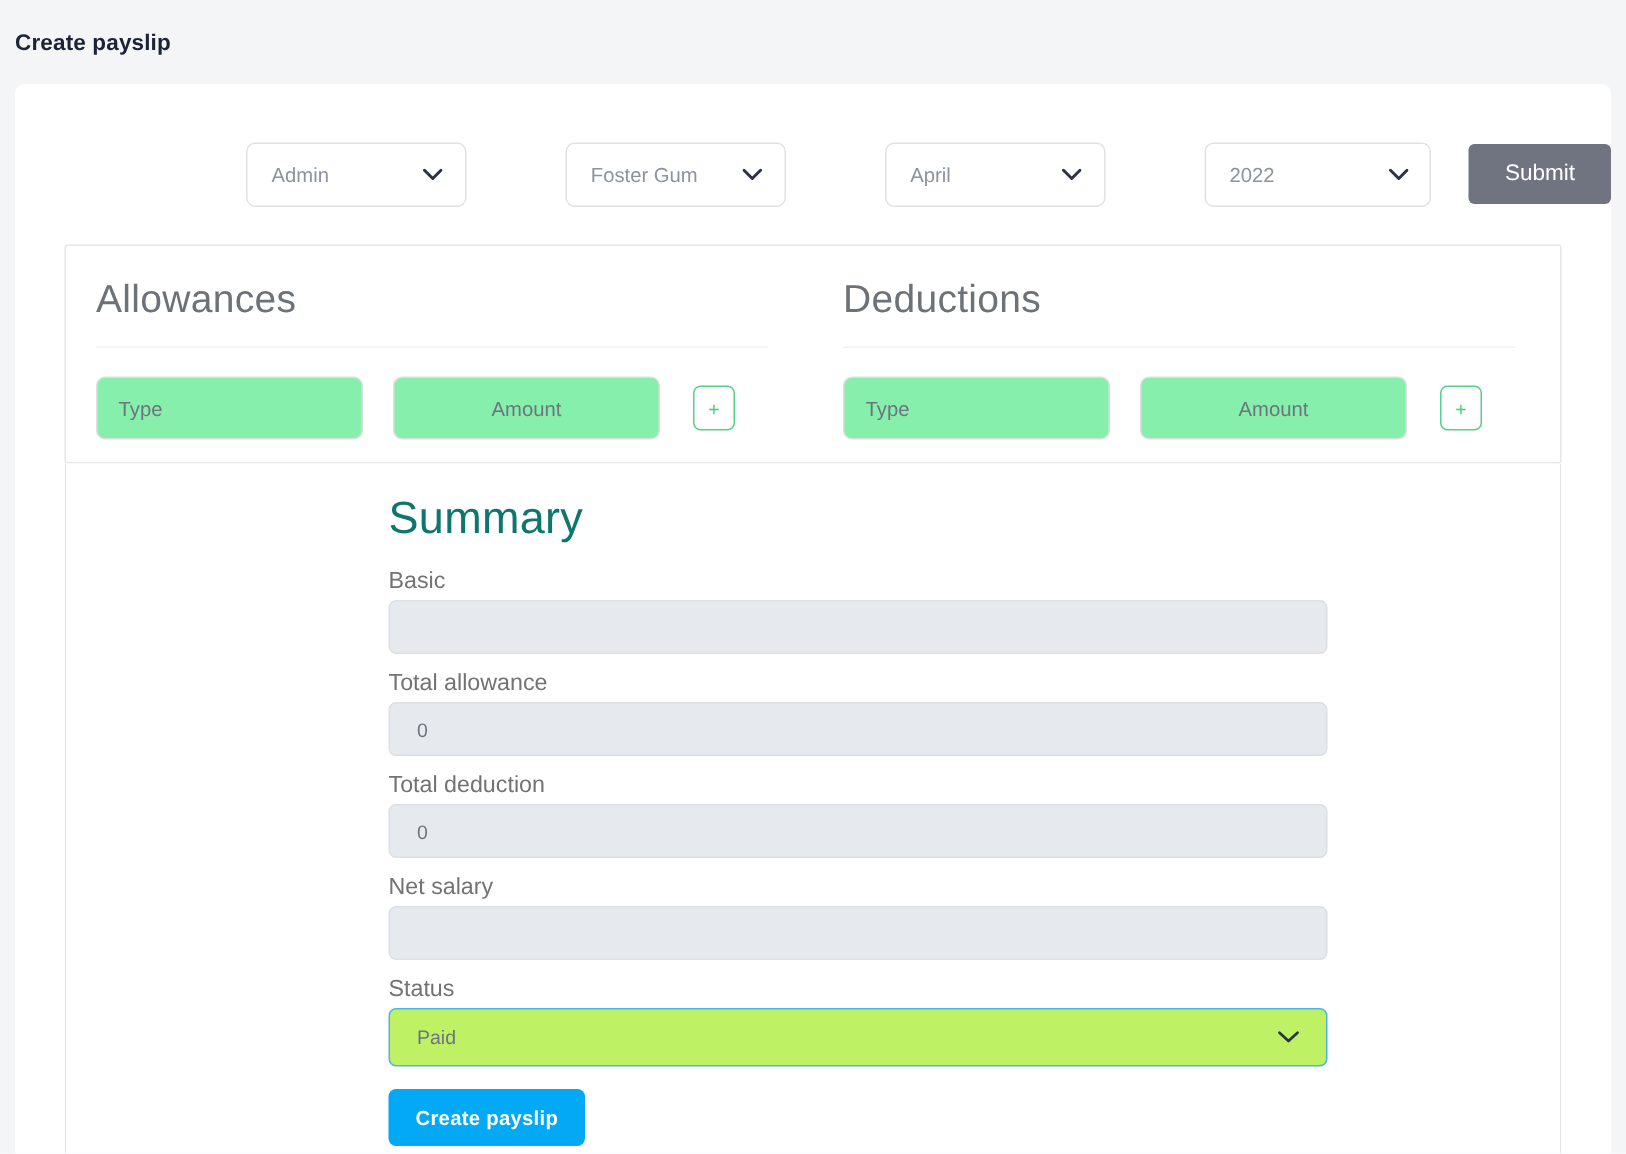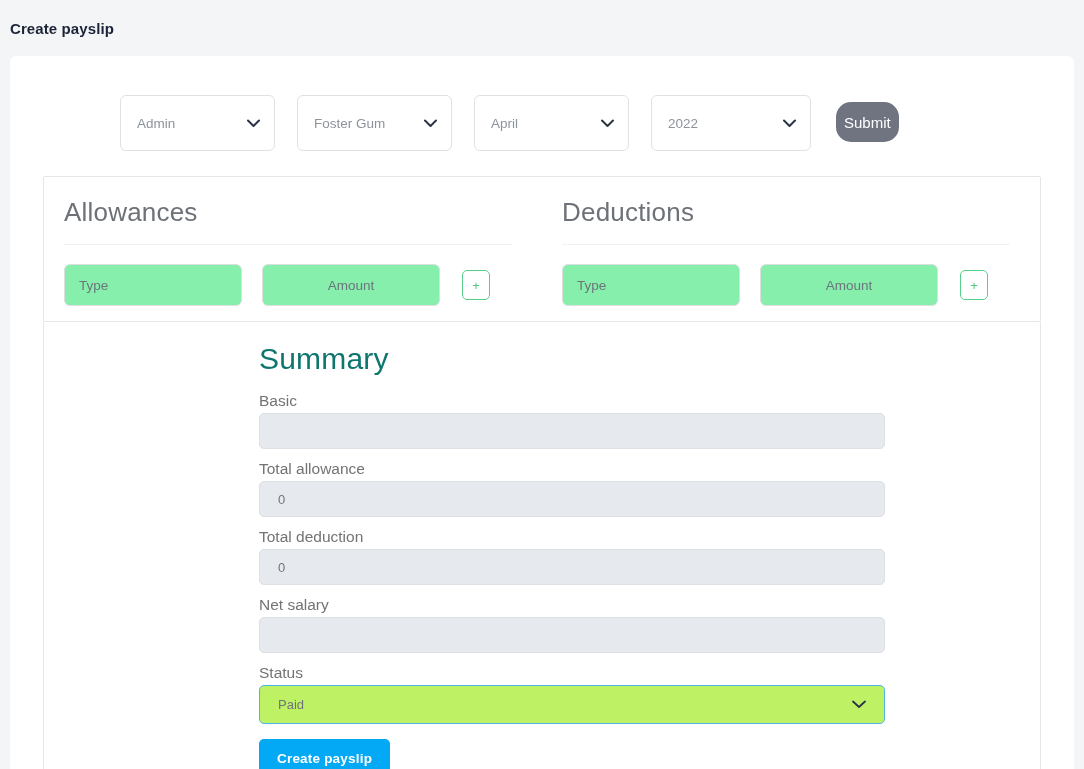--- a/index.html
+++ b/index.html
@@ -46,27 +46,28 @@
   
   .filter-row {
     display: flex;
     align-items: center;
     gap: 22px;
     padding: 39px 0 0 110px;
     box-sizing: border-box;
   }
   .select-box {
     position: relative;
-    height: 56px;
+    height: 43px;
     background: #ffffff;
     border: 1px solid #dfe1e5;
     border-radius: 6px;
     display: flex;
     align-items: center;
     box-sizing: border-box;
+    margin-left: 44px;
   }
   .select-box.w-role   { width: 155px; }
   .select-box.w-emp    { width: 155px; }
   .select-box.w-month  { width: 155px; }
   .select-box.w-year   { width: 160px; }
   .select-value {
     font-size: 13.5px;
     color: #8d939c;
     padding-left: 16px;
     flex: 1;
@@ -78,25 +79,25 @@
     display: flex;
     align-items: center;
     justify-content: center;
     margin-right: 8px;
     flex: 0 0 26px;
   }
   .chev svg { display: block; }
 
   .submit-btn {
     height: 40px;
-    padding: 0 8px;
+    padding: 0 24px;
     background: #6f7480;
     color: #ffffff;
     border: none;
-    border-radius: 15px;
+    border-radius: 4px;
     font-size: 15px;
     font-family: "Liberation Sans", sans-serif;
     cursor: pointer;
     margin-left: 3px;
     margin-top: -2px;
   }
 
   
   .section-card {
     margin: 0 33px;

